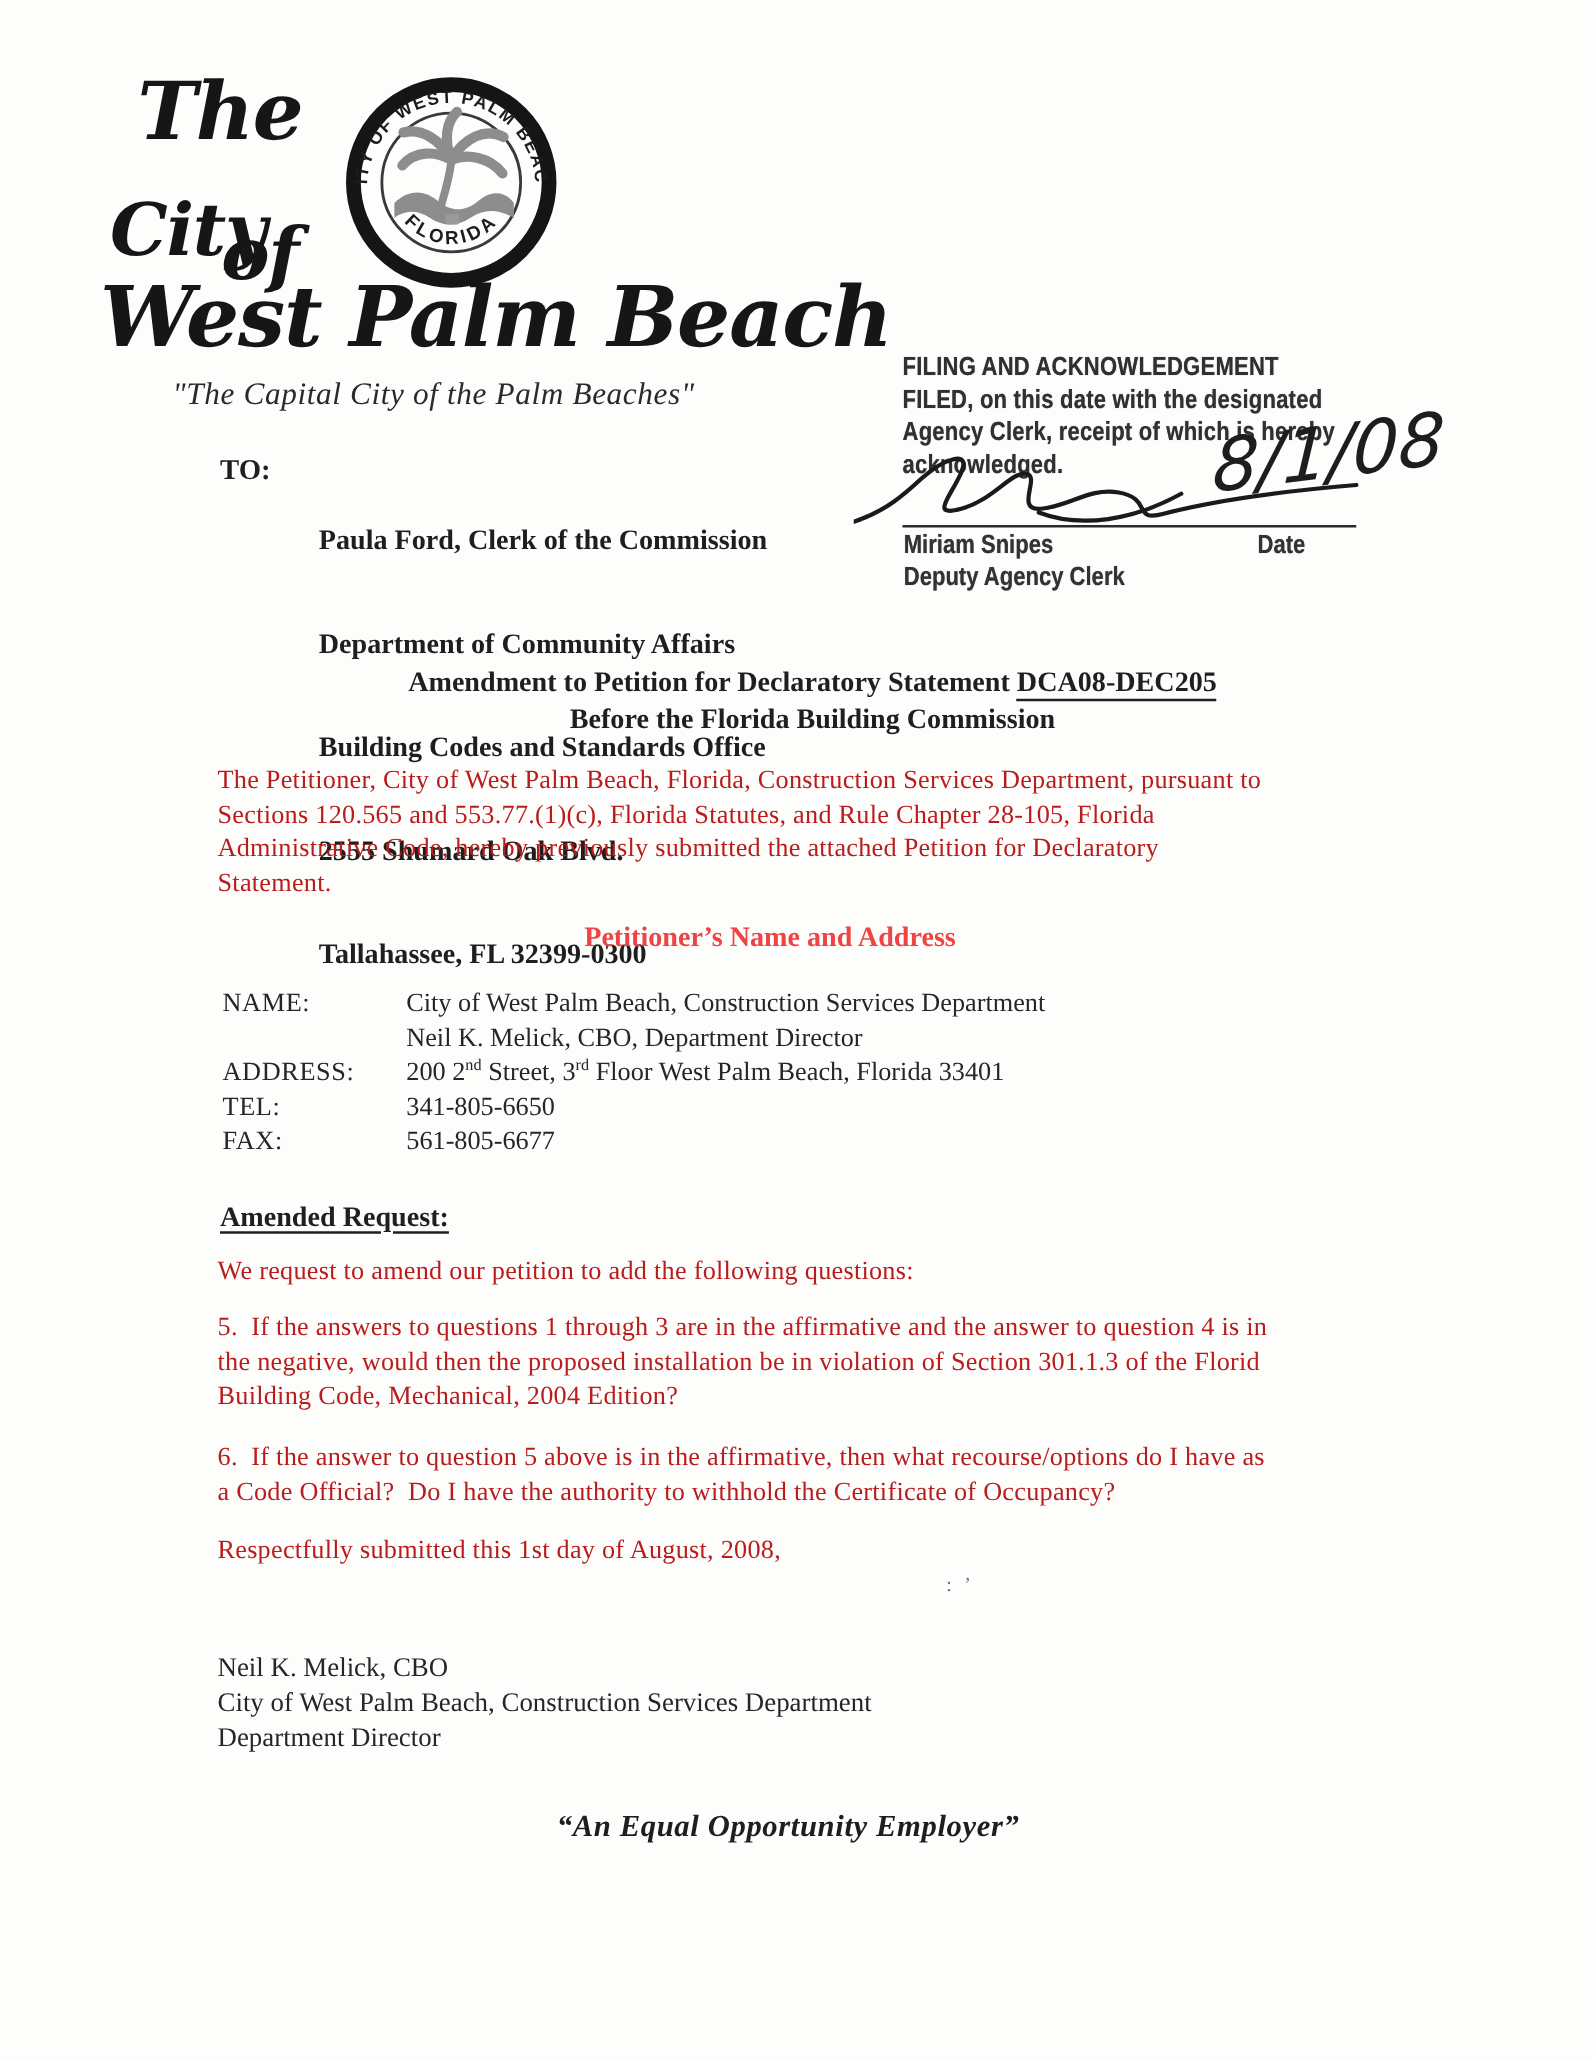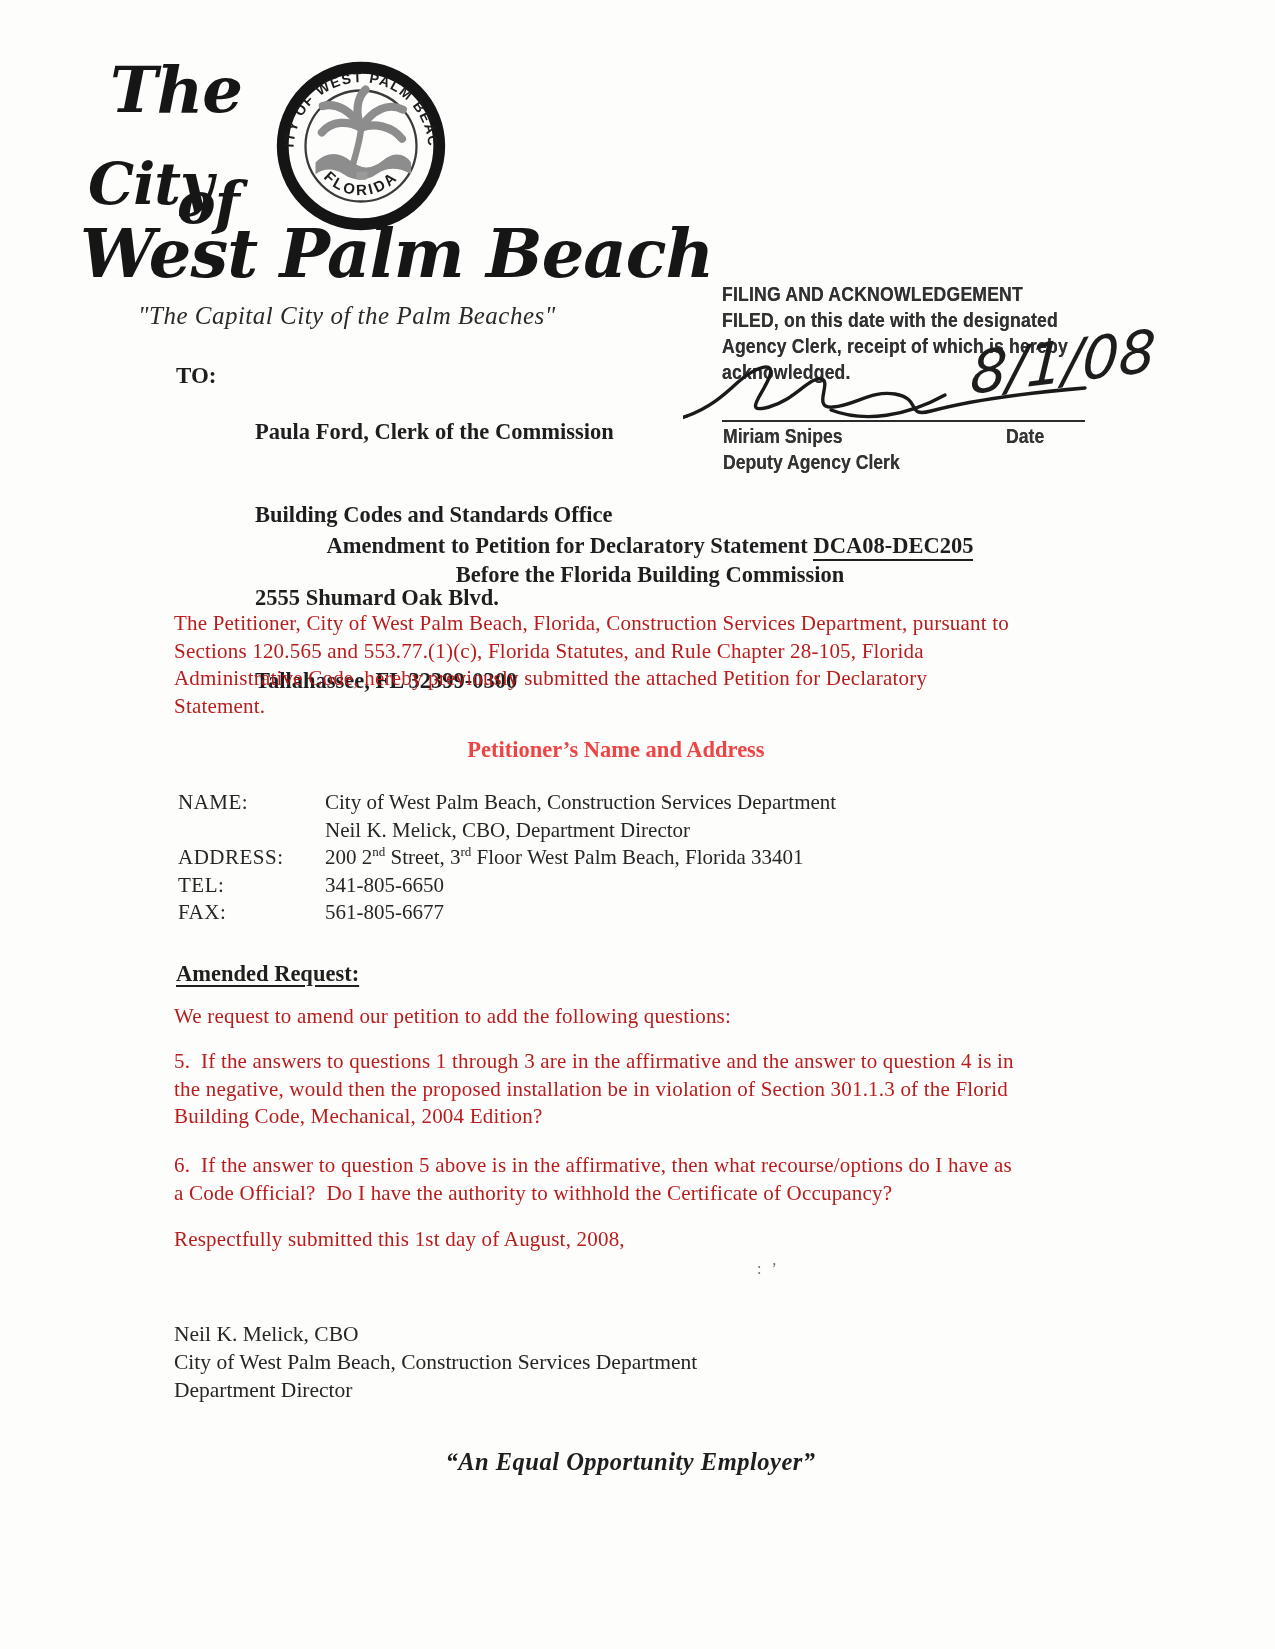--- a/index.html
+++ b/index.html
@@ -157,20 +157,21 @@
   </div>
   <div class="abs hand-date">8/1/08</div>
   <div class="abs sig-line"></div>
   <div class="abs stamp-sub signer-name">Miriam Snipes</div>
   <div class="abs stamp-sub date-label">Date</div>
   <div class="abs stamp-sub signer-title">Deputy Agency Clerk</div>
 
   <div class="abs to-label">TO:</div>
   <div class="abs to-lines">
     <div>Paula Ford, Clerk of the Commission</div>
+    <div>Department of Community Affairs</div>
     <div>Building Codes and Standards Office</div>
     <div>2555 Shumard Oak Blvd.</div>
     <div>Tallahassee, FL 32399-0300</div>
   </div>
 
   <div class="abs doc-title">
     <div><span>Amendment to Petition for Declaratory Statement </span><span class="case-underline">DCA08-DEC205</span></div>
     <div>Before the Florida Building Commission</div>
   </div>
 

